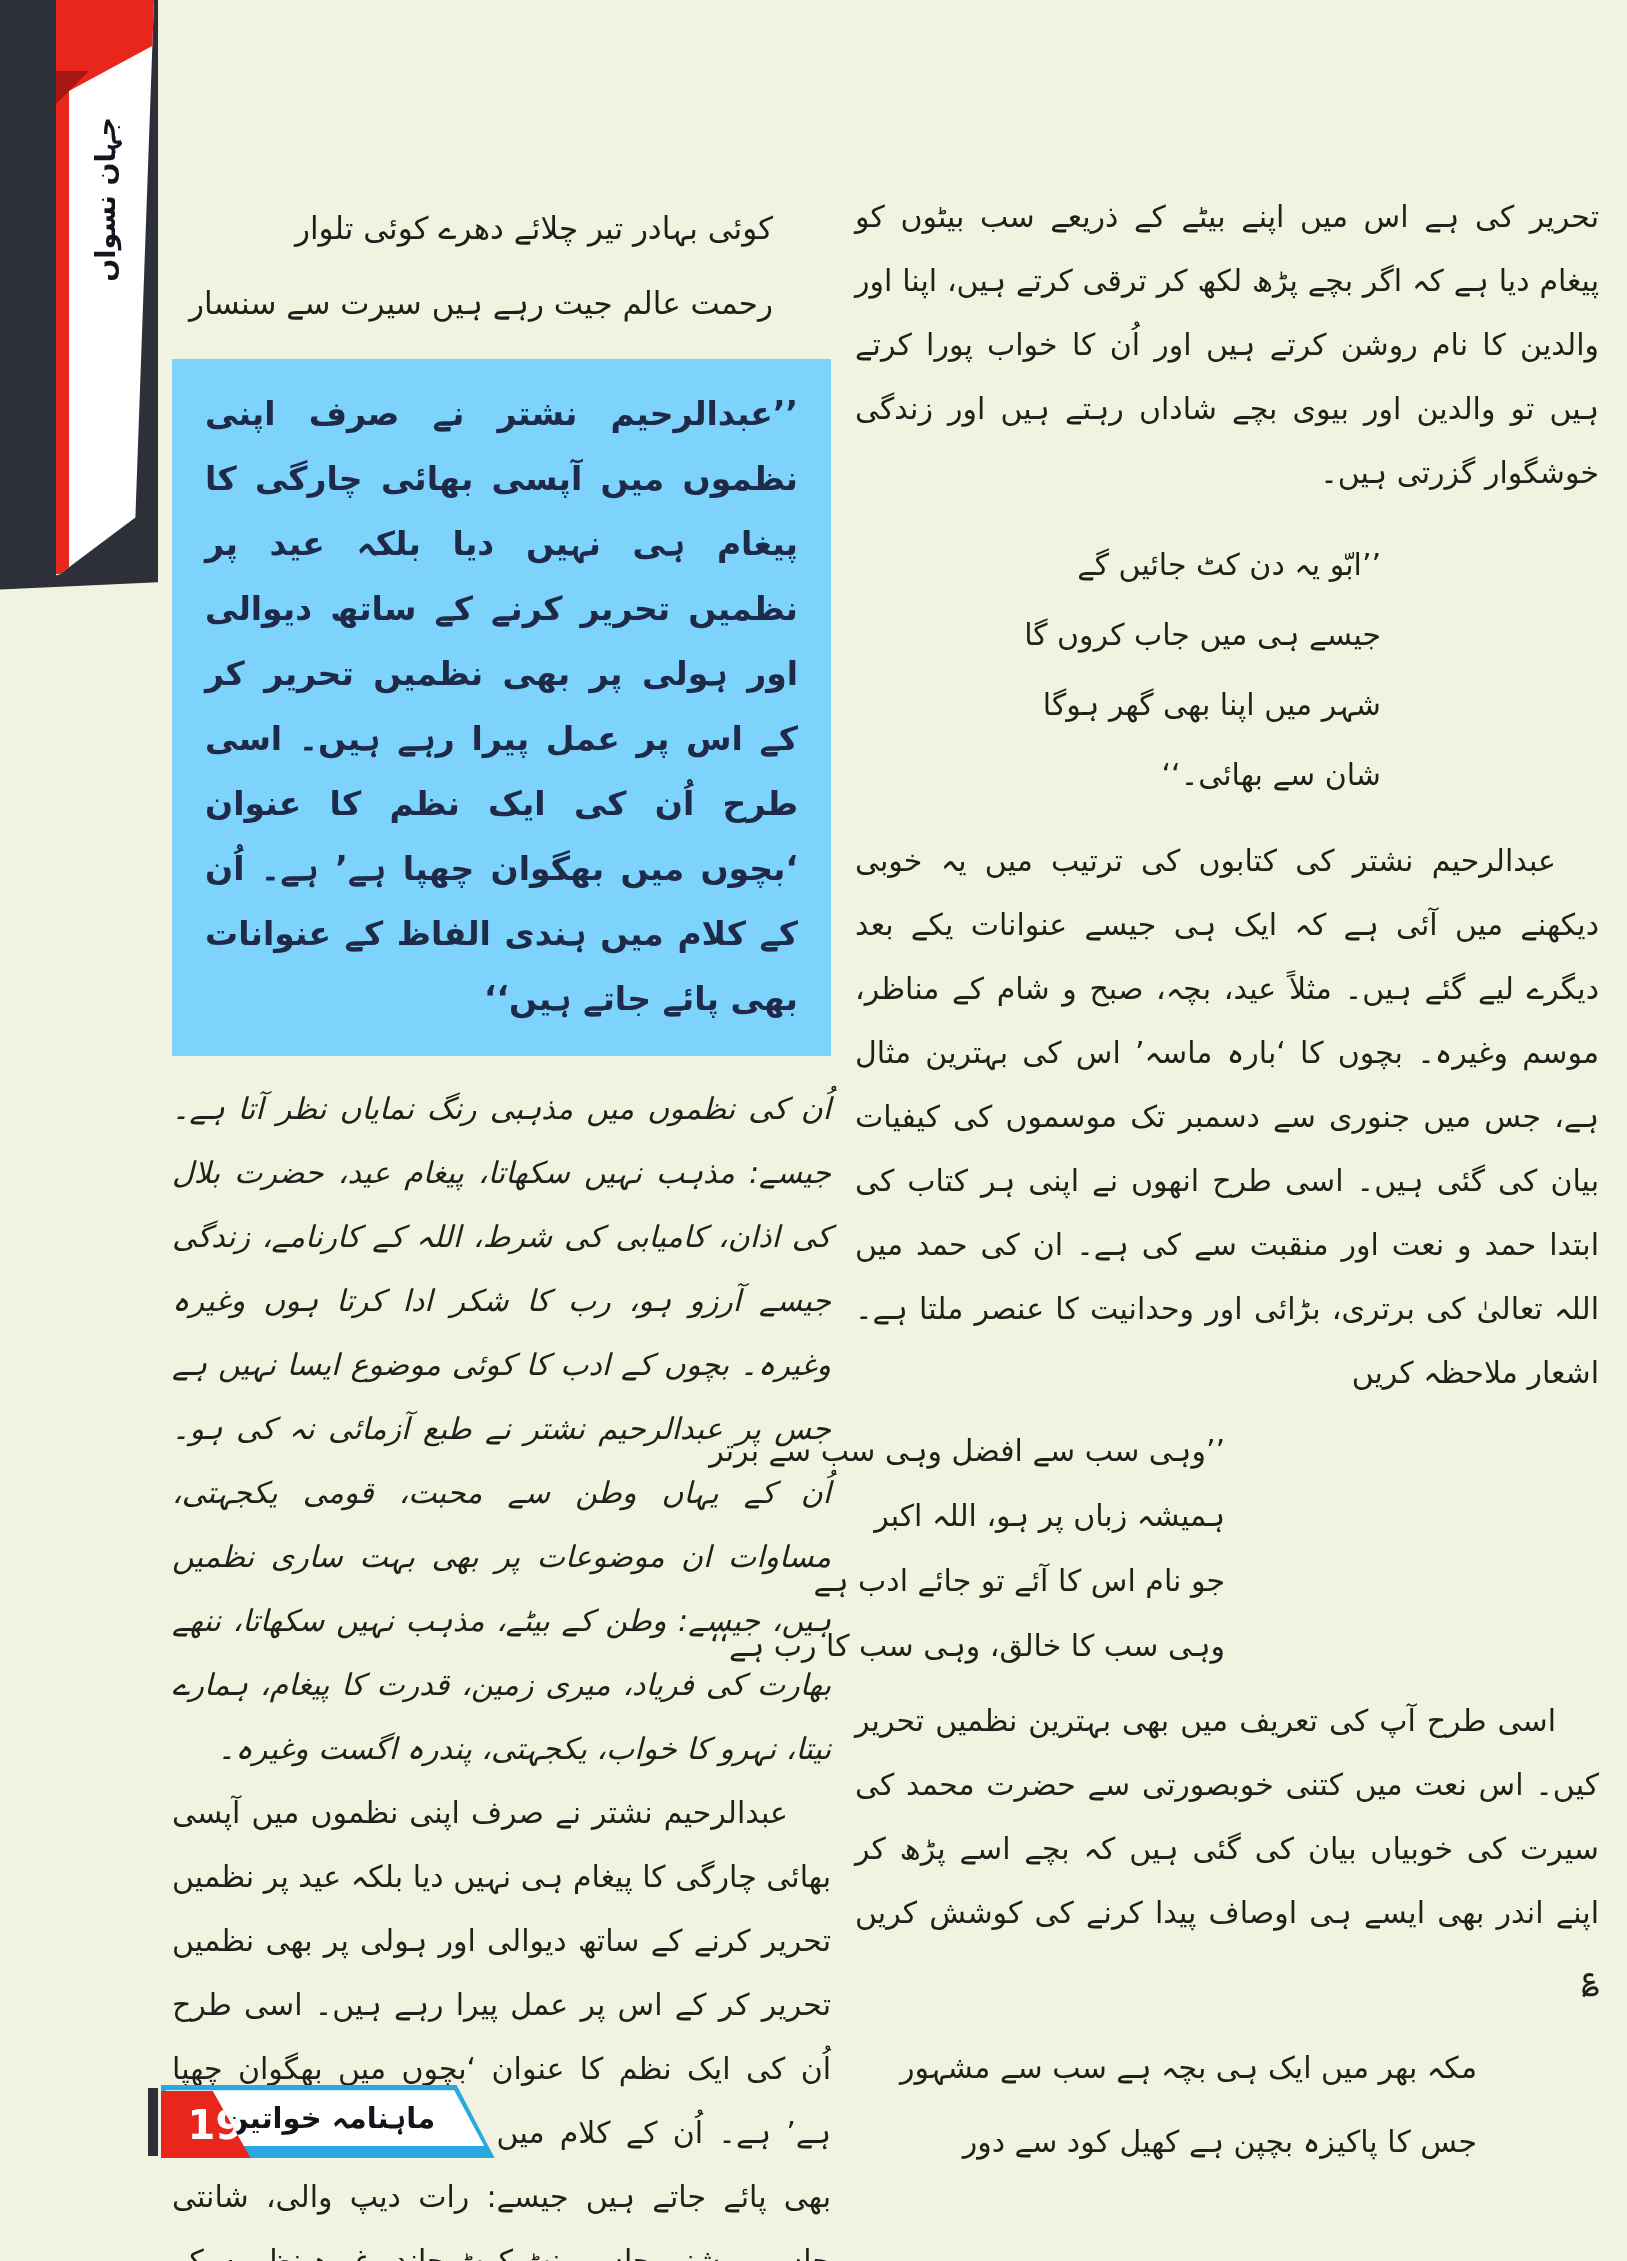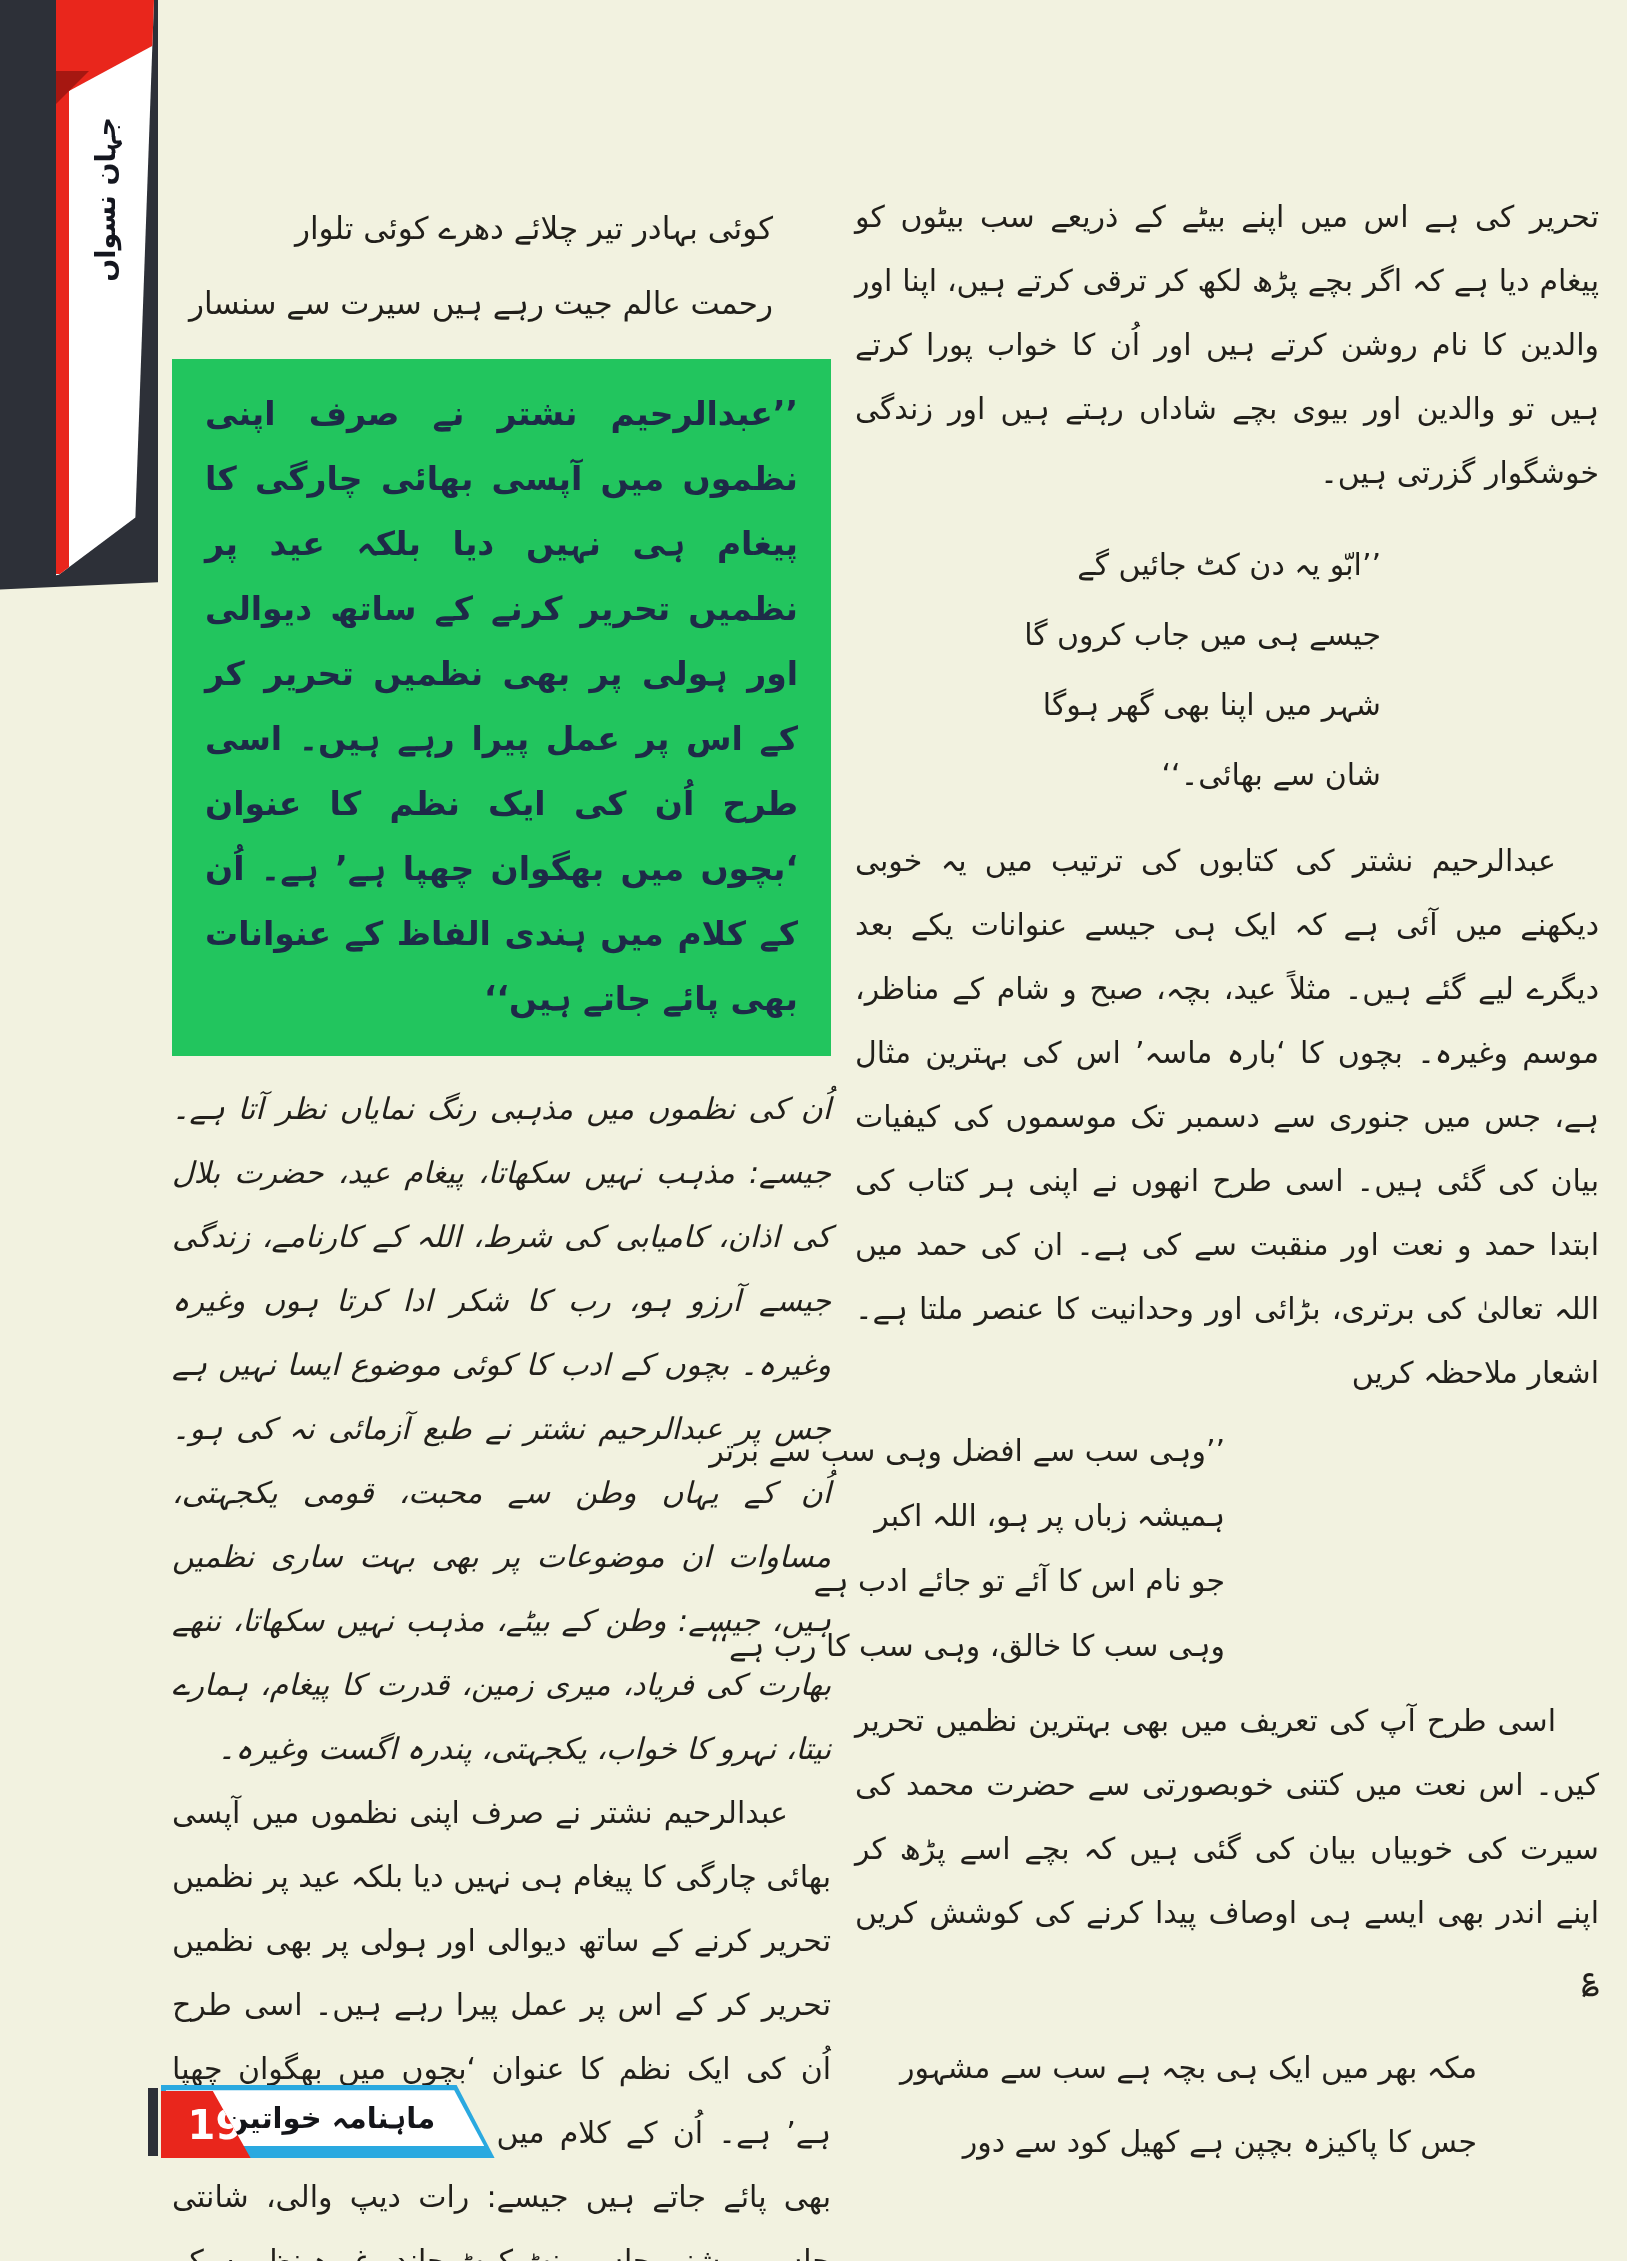--- a/index.html
+++ b/index.html
@@ -35,21 +35,21 @@
   }
   
   .col{position:absolute;direction:rtl;}
   .col-left{left:172px;top:191px;width:659px;}
   .col-right{left:855px;top:185px;width:744px;}
   .body-par{margin:0;font-size:30px;line-height:64px;text-align:justify;}
   .indent{text-indent:43px;}
   .couplet{padding-left:0;padding-right:58px;}
   .couplet .verse-line{font-size:31px;line-height:75px;text-align:right;white-space:nowrap;}
   .quote-box{
-    margin-top:18px;background:#22c55e;color:#1e2a48;
+    margin-top:18px;background:#7dd3fc;color:#1e2a48;
     padding:22px 33px 25px;font-size:33px;font-weight:bold;line-height:65px;
     text-align:justify;
   }
   .after-quote{margin-top:21px;font-style:italic;}
   .poem{margin:25px 0 19px;}
   .poem .verse-line{font-size:30px;line-height:70px;text-align:right;white-space:nowrap;}
   .poem-1{padding-right:218px;}
   .verse-block-1{margin:13.3px 0 10.4px;padding-right:374px;}
   .verse-block-1 .verse-line{line-height:65px;}
   .verse-block-2{margin:22px 0 0;padding-right:122px;padding-left:155px;}

